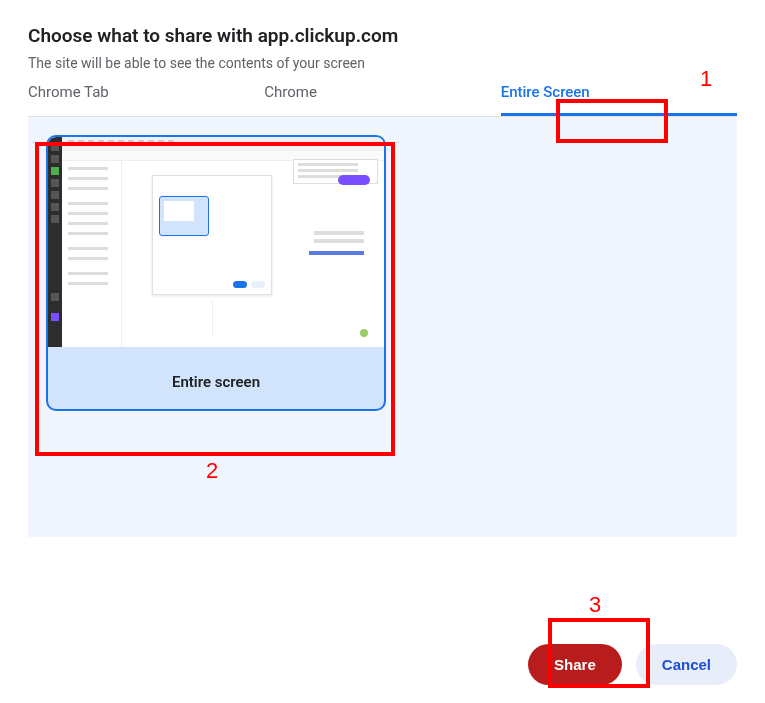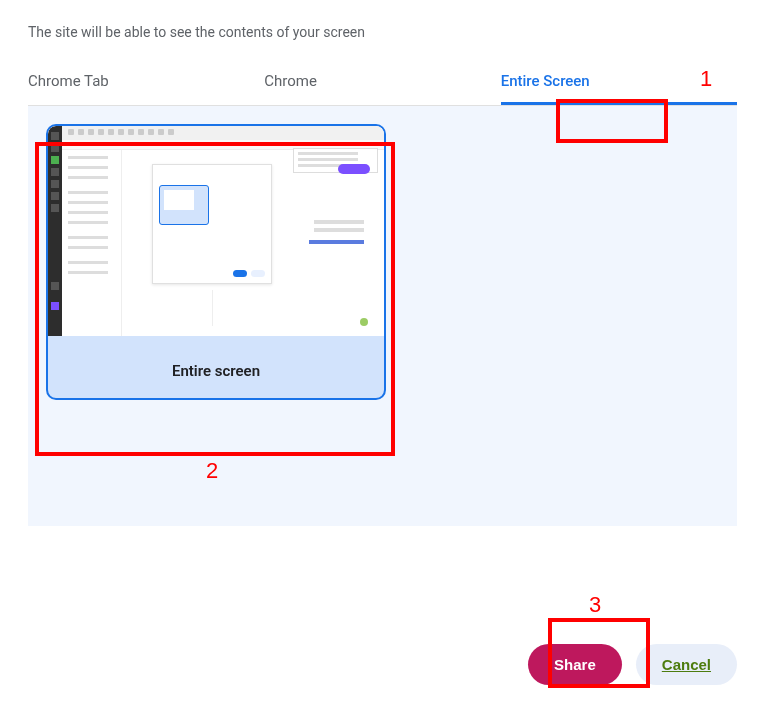--- a/index.html
+++ b/index.html
@@ -17,21 +17,20 @@
     }
     .title {
       font-size: 19px;
       font-weight: 600;
       color: #202124;
       margin-bottom: 8px;
     }
     .subtitle {
       font-size: 14px;
       color: #5f6368;
-      margin-bottom: 20px;
     }
     .tabs {
       display: flex;
       border-bottom: 1px solid #e0e0e0;
       margin-bottom: 0;
     }
     .tab {
       flex: 1;
       padding: 12px 0;
       font-size: 15px;
@@ -223,46 +222,46 @@
     }
     .btn {
       padding: 12px 26px;
       border-radius: 22px;
       font-size: 15px;
       font-weight: 600;
       cursor: pointer;
       border: none;
     }
     .btn-primary {
-      background: #be185d;
+      background: #b91c1c;
       color: #fff;
     }
     .btn-secondary {
       background: #e8eef9;
-      color: #4d7c0f;
-      text-decoration: underline;
+      color: #1d4ed8;
     }
     
     .anno-box {
       position: absolute;
       border: 4px solid #ff0000;
       pointer-events: none;
     }
     .anno-num {
       position: absolute;
       color: #ff0000;
       font-size: 22px;
       font-family: Arial, sans-serif;
       pointer-events: none;
     }
   </style>
 </head>
 <body>
 
 <div class="dialog">
+  <div class="title">Choose what to share with app.clickup.com</div>
   <div class="subtitle">The site will be able to see the contents of your screen</div>
 
   <div class="tabs">
     <div class="tab">
       <span>Chrome Tab</span>
     </div>
     <div class="tab">
       <span>Chrome</span>
     </div>
     <div class="tab active">

